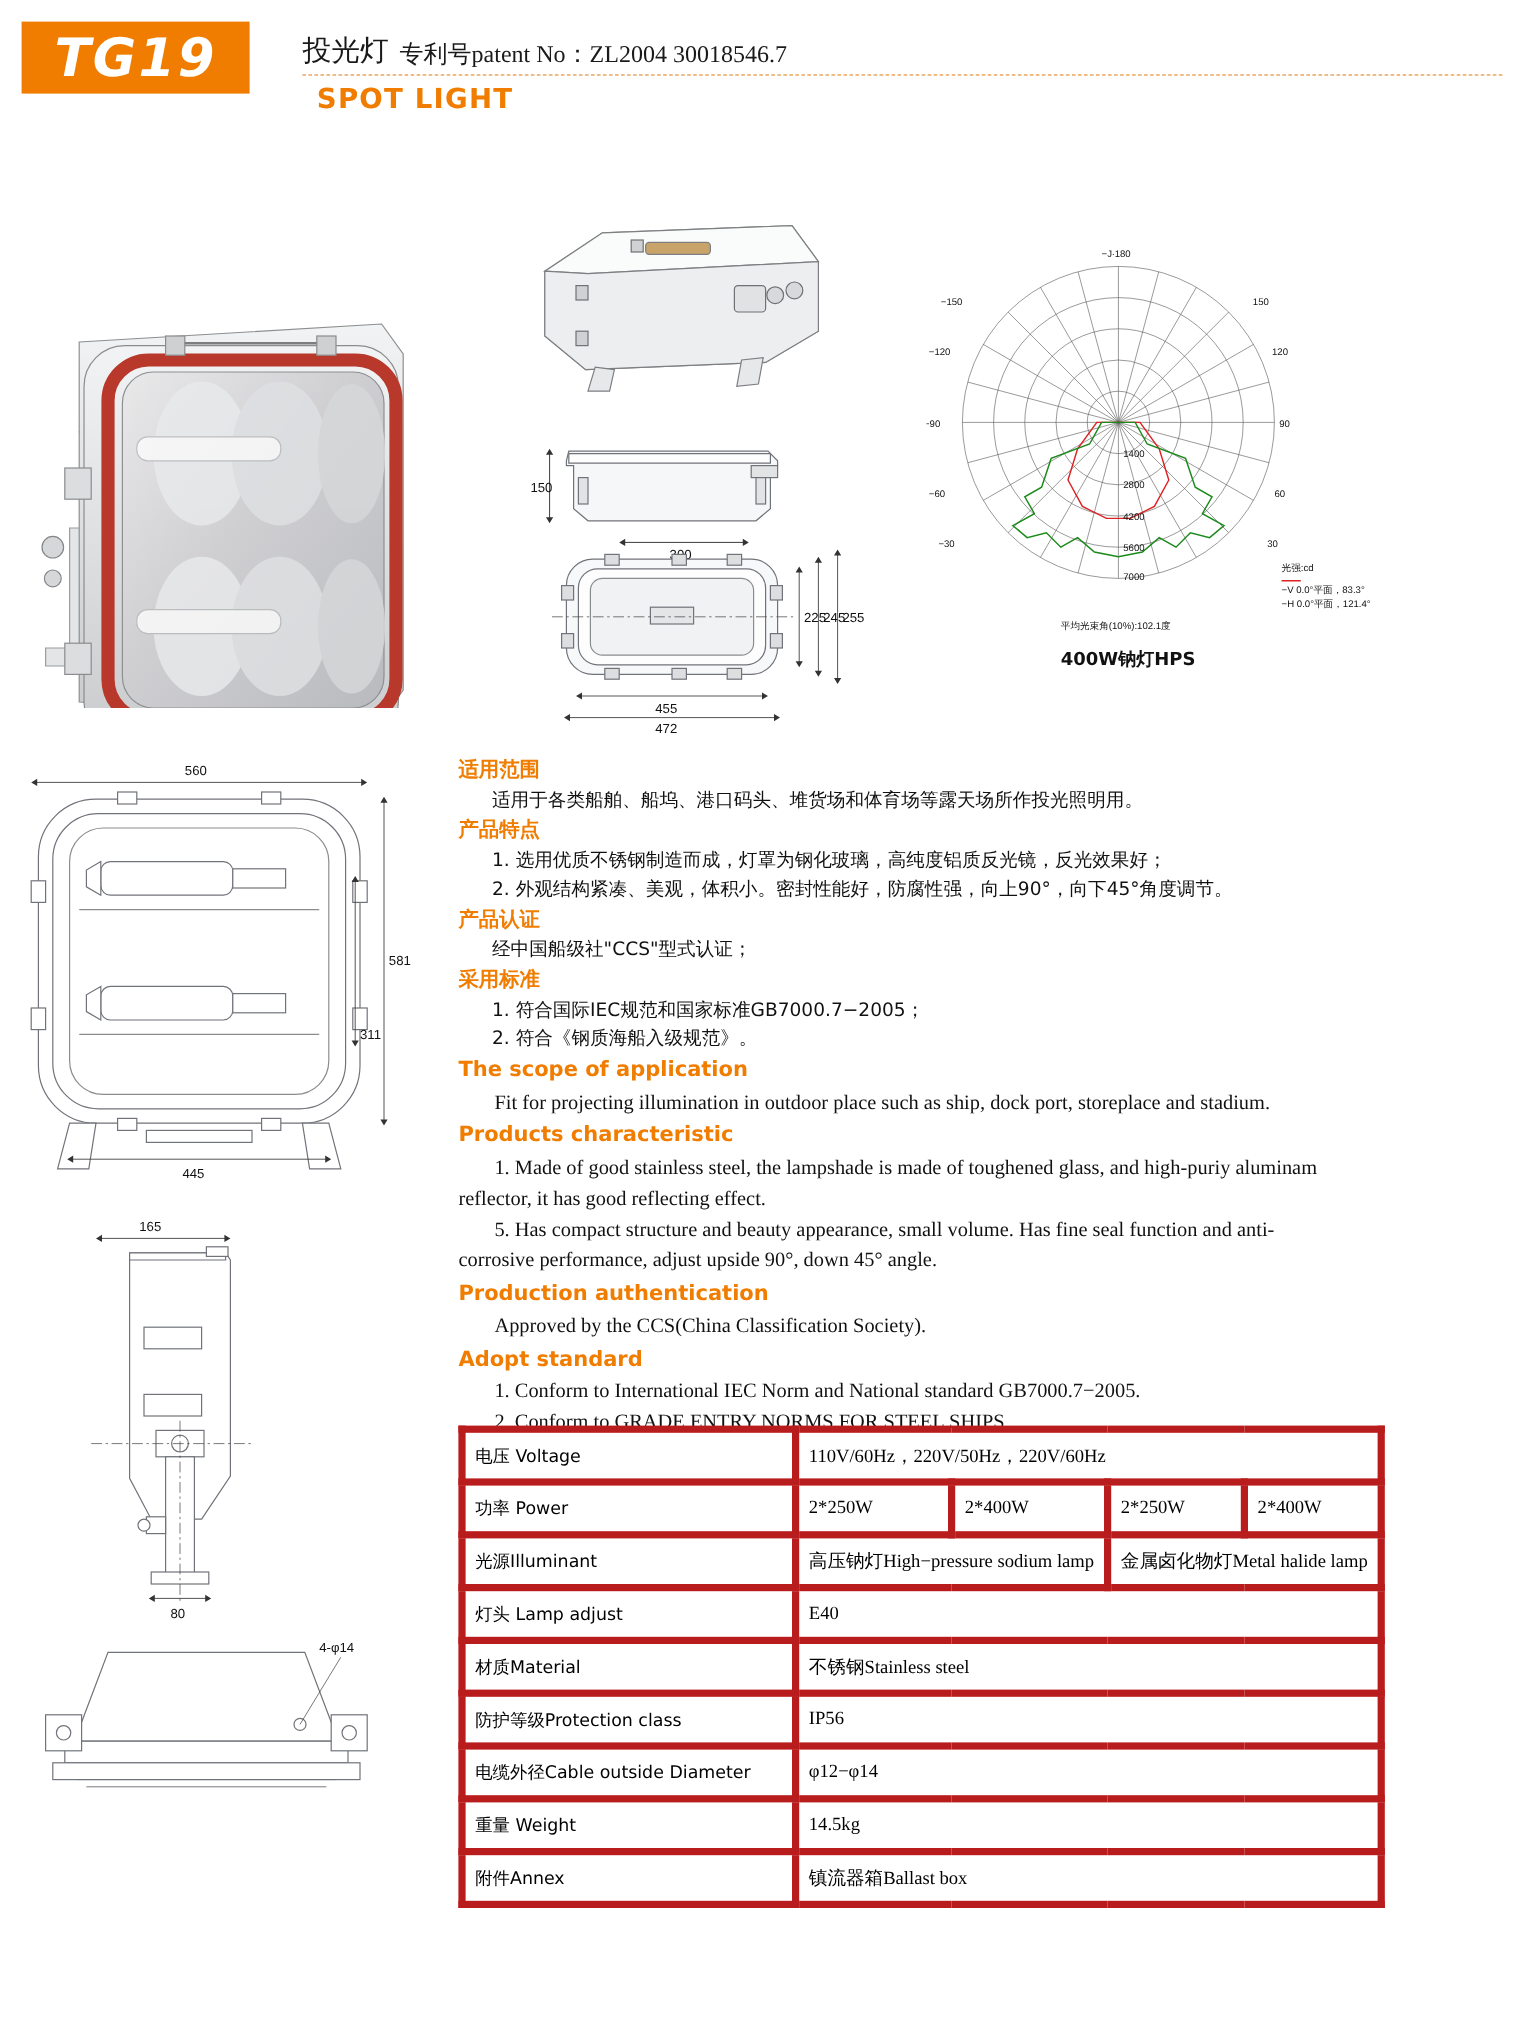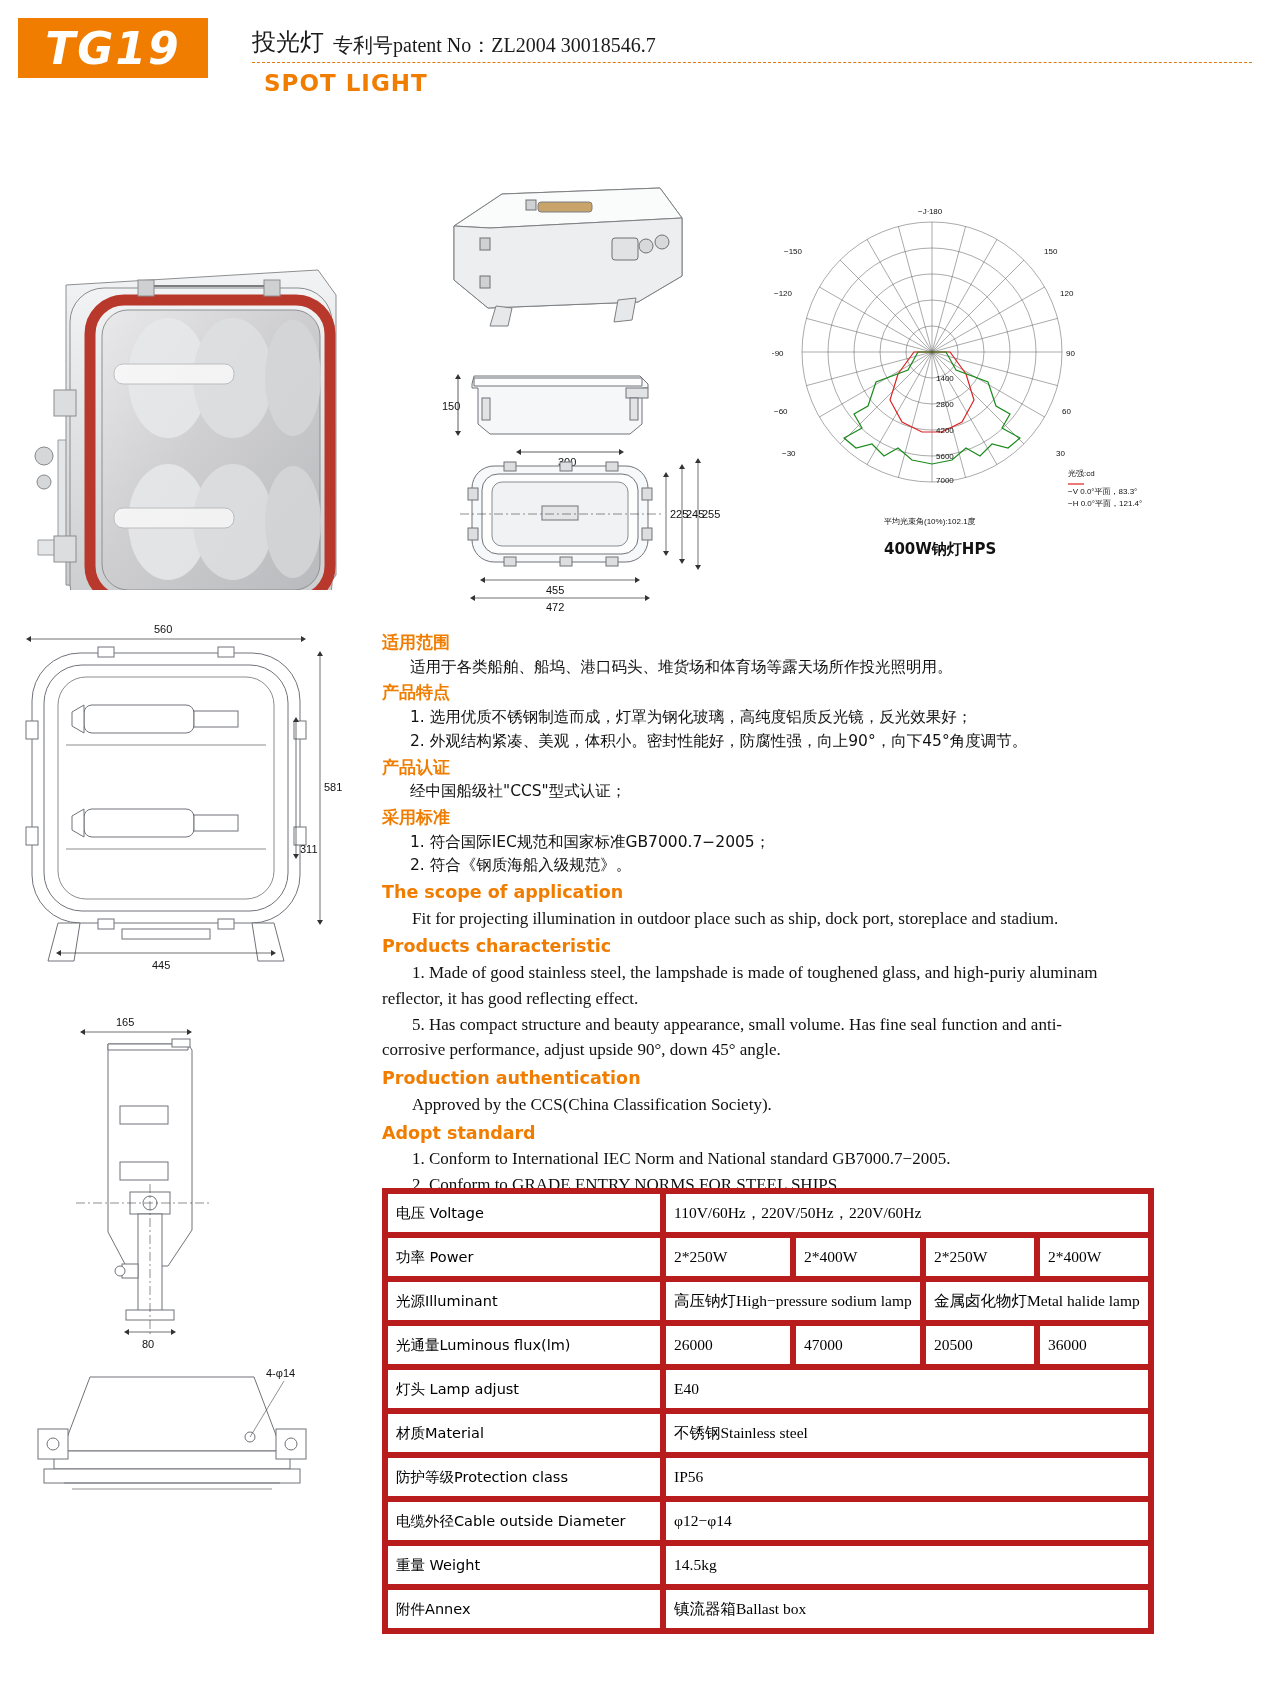--- a/index.html
+++ b/index.html
@@ -284,21 +284,21 @@
     <text class="polarlabel" x="296" y="294">光强:cd</text>
     <line x1="296" y1="302" x2="312" y2="302" stroke="#d22" stroke-width="1.2"></line>
     <text class="polarlabel" x="296" y="312">−V 0.0°平面，83.3°</text>
     <text class="polarlabel" x="296" y="324">−H 0.0°平面，121.4°</text>
   </g>
   <text class="polarlabel" x="112" y="342">平均光束角(10%):102.1度</text>
   <text class="polartitle" x="112" y="372">400W钠灯HPS</text>
 </svg>
 </div>
 
-<div class="panel" style="left:14px;top:613px;width:352px;height:360px;">
+<div class="panel" style="left:14px;top:626px;width:352px;height:360px;">
 <svg width="352" height="360" viewBox="0 0 352 360">
 
   <line x1="14" y1="26" x2="290" y2="26" stroke="#333" stroke-width="0.7"></line>
   <path d="M17 23 L12 26 L17 29 Z M287 23 L292 26 L287 29 Z" fill="#333"></path>
   <text class="dimlabel" x="140" y="20">560</text>
 
   <rect x="18" y="40" width="268" height="270" rx="48" fill="#fff" stroke="#70737a"></rect>
   <rect x="30" y="52" width="244" height="246" rx="38" fill="#fff" stroke="#70737a"></rect>
   <rect x="44" y="64" width="216" height="222" rx="28" fill="#fff" stroke="#8a8d90"></rect>
 
@@ -429,27 +429,20 @@
         <td class="val">2*400W</td>
         <td class="val">2*250W</td>
         <td class="val">2*400W</td>
       </tr>
       <tr>
         <td class="lbl">光源Illuminant</td>
         <td class="val" colspan="2">高压钠灯High−pressure sodium lamp</td>
         <td class="val" colspan="2">金属卤化物灯Metal halide lamp</td>
       </tr>
       <tr>
-        <td class="lbl">光通量Luminous flux(lm)</td>
-        <td class="val">26000</td>
-        <td class="val">47000</td>
-        <td class="val">20500</td>
-        <td class="val">36000</td>
-      </tr>
-      <tr>
         <td class="lbl">灯头 Lamp adjust</td>
         <td class="val" colspan="4">E40</td>
       </tr>
       <tr>
         <td class="lbl">材质Material</td>
         <td class="val" colspan="4">不锈钢Stainless steel</td>
       </tr>
       <tr>
         <td class="lbl">防护等级Protection class</td>
         <td class="val" colspan="4">IP56</td>

